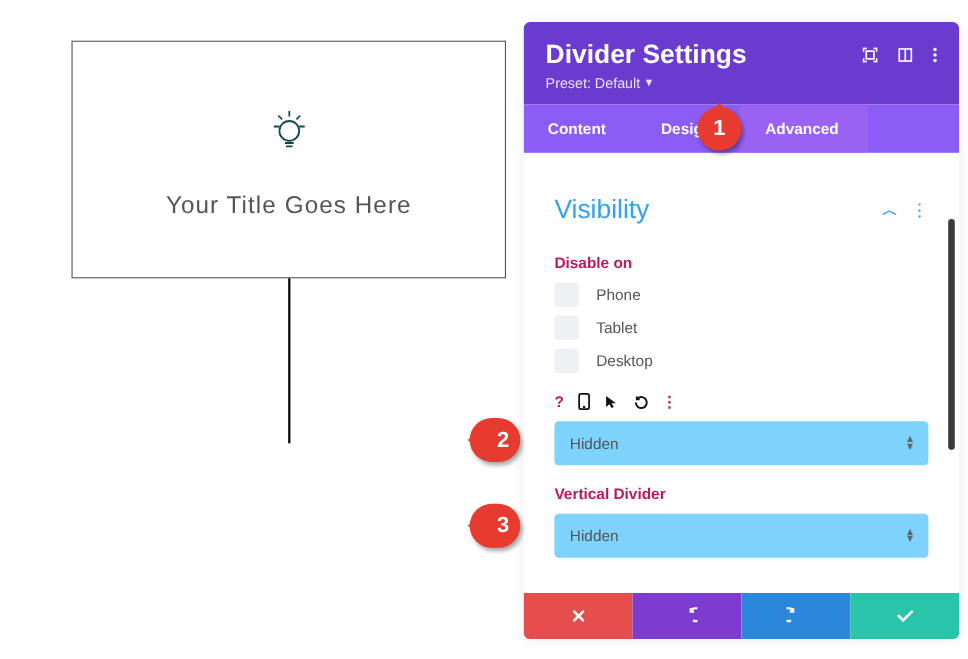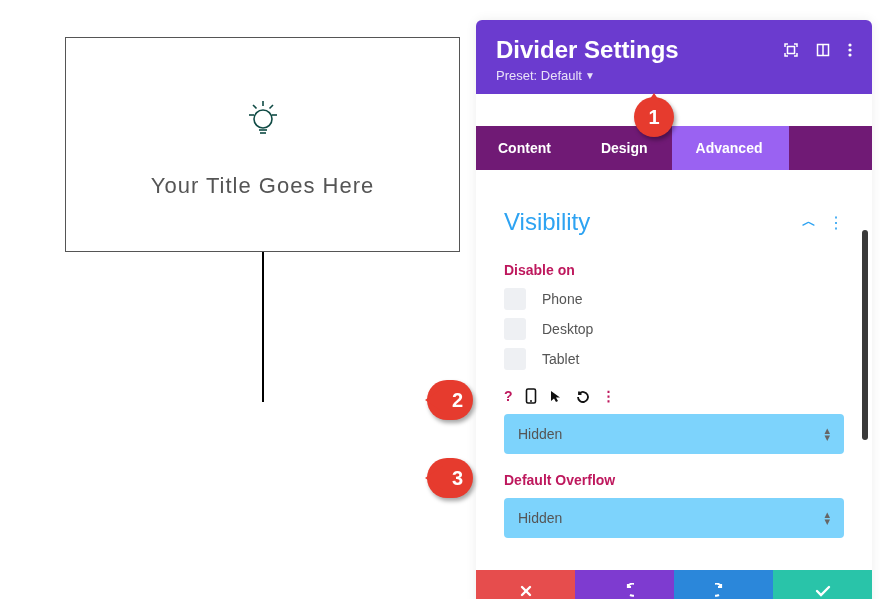--- a/index.html
+++ b/index.html
@@ -17,21 +17,21 @@
   .panel { position: absolute; right: 8px; top: 20px; width: 396px; border-radius: 6px; overflow: hidden; box-shadow: 0 0 12px rgba(0,0,0,.07); background: #fff; }
   .panel-header { background: #6b3bcf; color: #fff; padding: 16px 20px 10px; }
   .panel-header-row { display: flex; align-items: center; justify-content: space-between; }
   .panel-title { font-size: 24px; font-weight: 600; }
   .panel-icons { display: flex; gap: 18px; align-items: center; }
   .panel-icons span { font-size: 15px; cursor: pointer; }
   .panel-icons svg { display: block; }
   .preset { font-size: 13px; color: rgba(255,255,255,.85); margin-top: 4px; display: inline-flex; align-items: center; gap: 3px; }
   .preset .caret { font-size: 10px; }
 
-  .tabs { display: flex; background: #701a75; color: #fff; margin-top: 32px; }
+  .tabs { display: flex; background: #8b5cf6; color: #fff; }
   .tab { flex: 0 0 auto; padding: 14px 18px; font-size: 14px; font-weight: 600; cursor: pointer; }
   .tab.content { padding-left: 22px; padding-right: 26px; }
   .tab.design { padding-left: 24px; padding-right: 24px; }
   .tab.advanced { padding-left: 24px; padding-right: 26px; background: #9a62f2; }
 
   .panel-body { position: relative; background: #fff; padding: 0; height: 400px; overflow: hidden; }
   .spacer-top { height: 28px; border-bottom: 0; }
   .section { padding: 0 28px; }
   .section-head { display: flex; align-items: center; justify-content: space-between; padding: 10px 0 8px; }
   .section-title { color: #2ea3f2; font-size: 24px; font-weight: 400; }
@@ -141,25 +141,25 @@
 
       <div class="field-label">
         <span>Disable on</span>
       </div>
       <div class="chk-row">
         <div class="chk"></div>
         <div class="chk-label">Phone</div>
       </div>
       <div class="chk-row">
         <div class="chk"></div>
-        <div class="chk-label">Desktop</div>
+        <div class="chk-label">Tablet</div>
       </div>
       <div class="chk-row">
         <div class="chk"></div>
-        <div class="chk-label">Tablet</div>
+        <div class="chk-label">Desktop</div>
       </div>
 
       <div class="field-label">
         <span class="tools">
           <span style="font-weight:700;">?</span>
           <span>
             <svg width="12" height="16" viewBox="0 0 12 16" fill="none" stroke="#111" stroke-width="1.6">
                 <rect x="1.5" y="1" width="9" height="14" rx="1.5"></rect>
                 <line x1="5" y1="13" x2="7" y2="13"></line>
               </svg>
@@ -180,21 +180,21 @@
       </div>
       <div class="select">
         <span>Hidden</span>
         <span class="updn">
             <span>▴</span>
             <span>▾</span>
           </span>
       </div>
 
       <div class="field-label">
-        <span>Default Overflow</span>
+        <span>Vertical Divider</span>
       </div>
       <div class="select">
         <span>Hidden</span>
         <span class="updn">
             <span>▴</span>
             <span>▾</span>
           </span>
       </div>
     </div>
 

